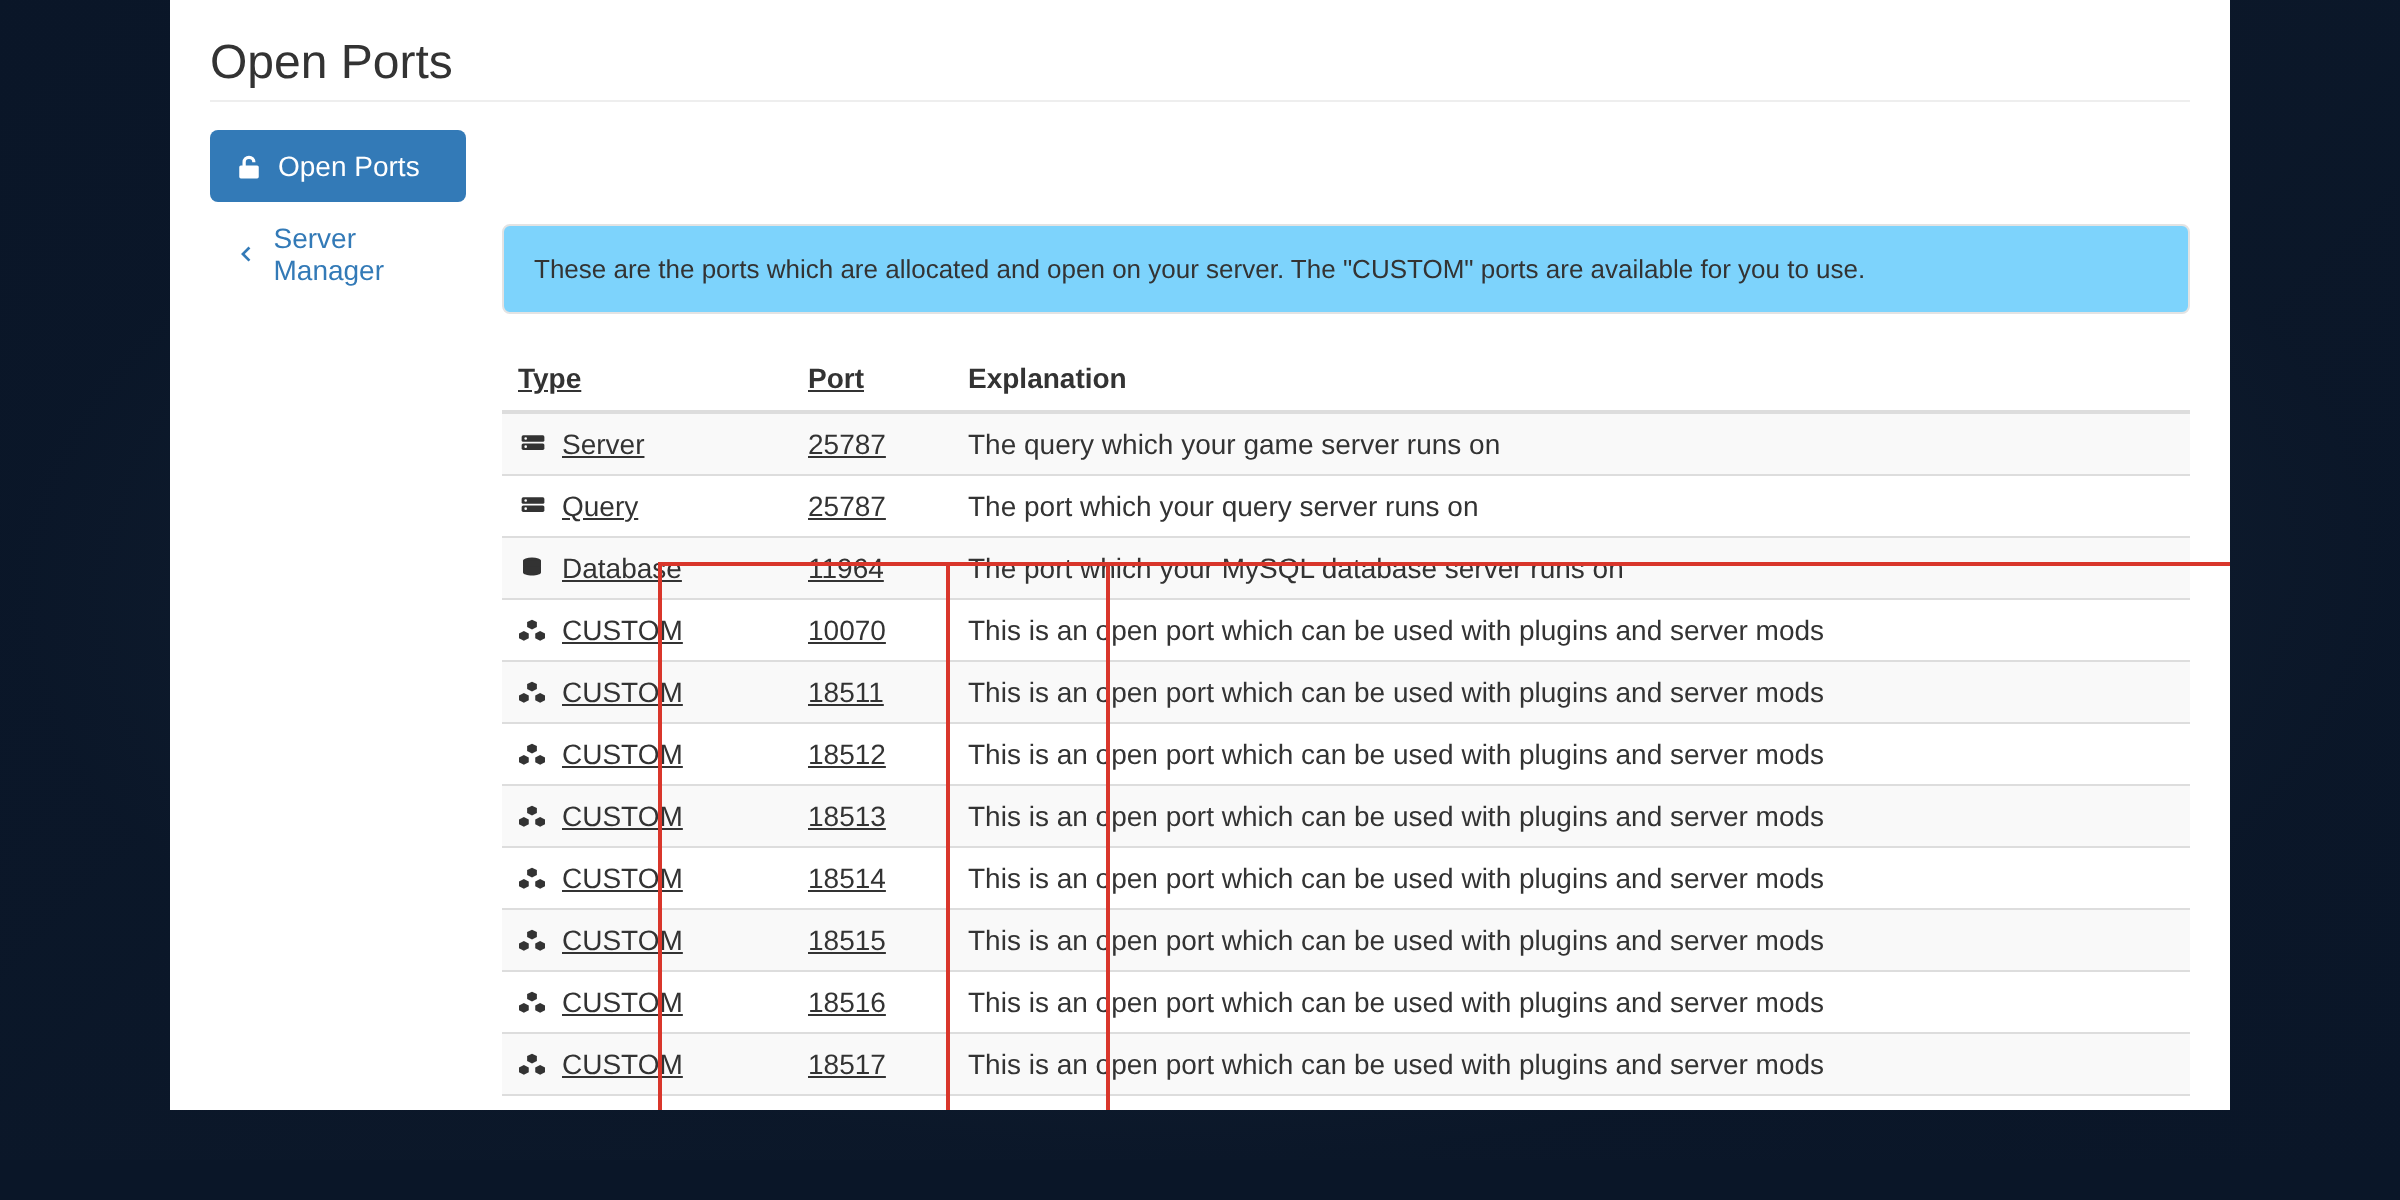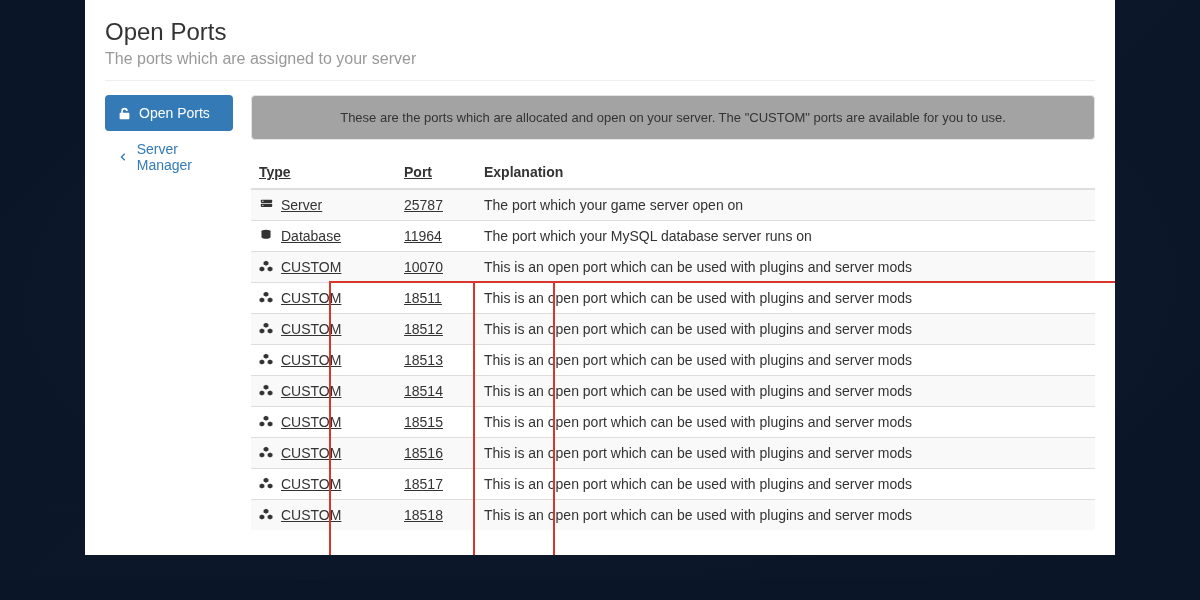--- a/index.html
+++ b/index.html
@@ -83,28 +83,29 @@
       display: inline-flex;
       width: 14px;
       height: 14px;
       align-items: center;
       justify-content: center;
     }
     .main {
       flex: 1;
     }
     .notice {
-      background: #a3a3a3;
+      background: #7dd3fc;
       border: 1px solid #e3e3e3;
       border-radius: 4px;
       padding: 14px 15px;
-      text-align: center;
+      text-align: left;
       font-size: 13px;
       color: #333;
       margin-bottom: 16px;
+      margin-top: 47px;
     }
     table {
       width: 100%;
       border-collapse: collapse;
       font-size: 14px;
     }
     thead th {
       text-align: left;
       font-weight: 700;
       padding: 8px 8px;
@@ -117,20 +118,21 @@
       vertical-align: middle;
       color: #333;
     }
     tbody tr:nth-child(odd) td {
       background: #f9f9f9;
     }
     .col-type { width: 145px; text-decoration: underline; }
     .col-port { width: 80px; text-decoration: underline; }
     .type-cell {
       display: flex;
+      align-items: center;
       gap: 8px;
     }
     .type-icon {
       width: 14px;
       height: 14px;
       display: inline-flex;
       align-items: center;
       justify-content: center;
       flex-shrink: 0;
     }
@@ -158,21 +160,20 @@
       height: 285px;
     }
   </style>
 </head>
 <body>
 
 <div class="backdrop">
   <div class="panel">
 
     <h1 class="page-title">Open Ports</h1>
-    <div class="page-subtitle">The ports which are assigned to your server</div>
     <hr class="divider">
 
     <div class="content-row">
 
       <div class="sidebar">
         <div class="sidebar-item active">
           <span class="sidebar-icon">
             <svg viewBox="0 0 16 16" width="13" height="13" fill="currentColor">
                 <path d="M4 7V5a4 4 0 018 0h-2a2 2 0 00-4 0v2h7a1 1 0 011 1v6a1 1 0 01-1 1H3a1 1 0 01-1-1V8a1 1 0 011-1h1z"></path>
               </svg>
@@ -209,21 +210,38 @@
                         <rect x="1" y="2" width="14" height="4" rx="1"></rect>
                         <rect x="1" y="7" width="14" height="4" rx="1"></rect>
                         <circle cx="3.5" cy="4" r="0.8" fill="#fff"></circle>
                         <circle cx="3.5" cy="9" r="0.8" fill="#fff"></circle>
                       </svg>
                     </span>
                     <span>Server</span>
                   </div>
                 </td>
                 <td class="col-port">25787</td>
-                <td>The port which your game server open on</td>
+                <td>The query which your game server runs on</td>
+              </tr>
+              <tr>
+                <td class="col-type">
+                  <div class="type-cell">
+                    <span class="type-icon">
+                      <svg viewBox="0 0 16 16" width="13" height="13" fill="#333">
+                        <rect x="1" y="2" width="14" height="4" rx="1"></rect>
+                        <rect x="1" y="7" width="14" height="4" rx="1"></rect>
+                        <circle cx="3.5" cy="4" r="0.8" fill="#fff"></circle>
+                        <circle cx="3.5" cy="9" r="0.8" fill="#fff"></circle>
+                      </svg>
+                    </span>
+                    <span>Query</span>
+                  </div>
+                </td>
+                <td class="col-port">25787</td>
+                <td>The port which your query server runs on</td>
               </tr>
               <tr>
                 <td class="col-type">
                   <div class="type-cell">
                     <span class="type-icon">
                       <svg viewBox="0 0 16 16" width="12" height="12" fill="#333">
                         <ellipse cx="8" cy="3" rx="6" ry="2"></ellipse>
                         <path d="M2 3v4c0 1.1 2.7 2 6 2s6-.9 6-2V3"></path>
                         <path d="M2 7v4c0 1.1 2.7 2 6 2s6-.9 6-2V7"></path>
                       </svg>

